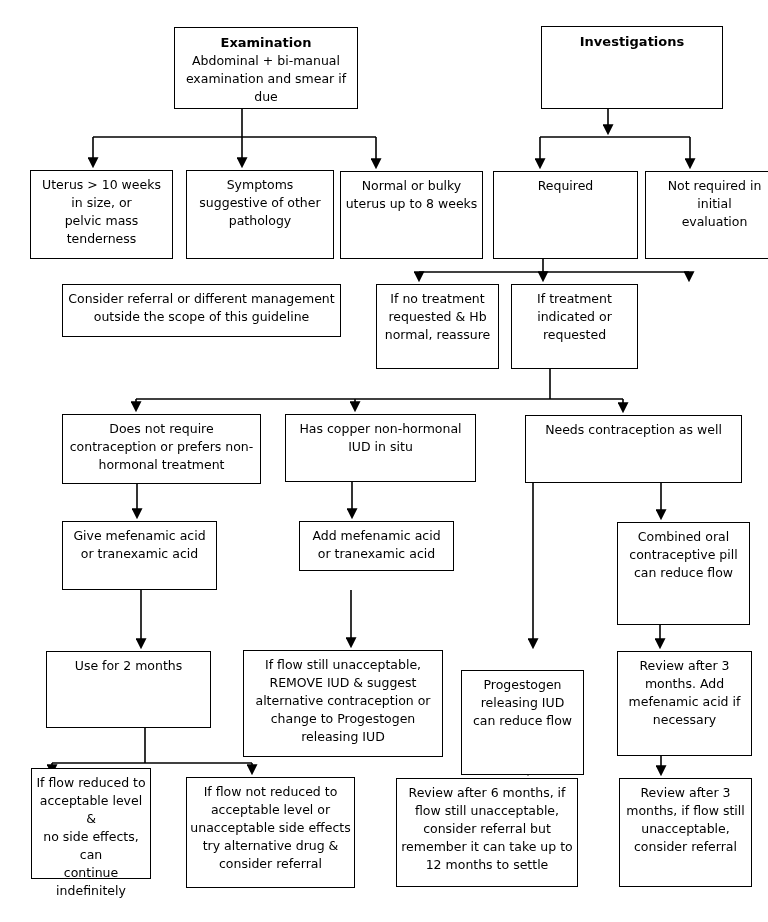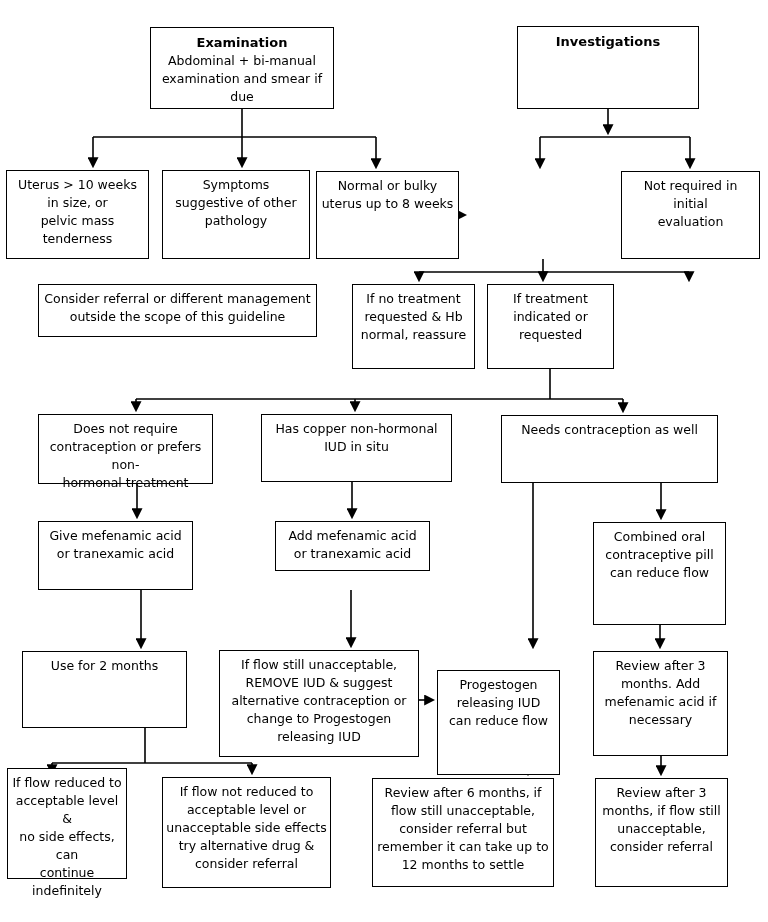--- a/index.html
+++ b/index.html
@@ -14,20 +14,21 @@
   #connectors{position:absolute;left:0;top:0;pointer-events:none;}
   .node{
     position:absolute;
     box-sizing:border-box;
     border:1.5px solid #000;
     background:#fff;
     text-align:center;
     padding:5px 3px 2px 3px;
     font-size:12.5px;
     line-height:18px;
+    margin-left:24px;
   }
   .node-title{font-weight:bold;font-size:13px;line-height:19px;}
   .node-text{white-space:pre-line;}
 </style>
 </head>
 <body>
 
 <div id="canvas">
 
   <svg id="connectors" width="768" height="922" viewBox="0 0 768 922">
@@ -105,20 +106,23 @@
     <div class="node-text">Symptoms
 suggestive of other
 pathology</div>
   </div>
 
   <div class="node" style="left:316px;top:171px;width:143px;height:88px">
     <div class="node-text">Normal or bulky
 uterus up to 8 weeks</div>
   </div>
 
+  <div class="node" style="left:469px;top:171px;width:145px;height:88px">
+    <div class="node-text">Required</div>
+  </div>
 
   <div class="node" style="left:621px;top:171px;width:139px;height:88px">
     <div class="node-text">Not required in initial
 evaluation</div>
   </div>
 
   <div class="node" style="left:38px;top:284px;width:279px;height:53px">
     <div class="node-text">Consider referral or different management
 outside the scope of this guideline</div>
   </div>
@@ -129,21 +133,21 @@
 normal, reassure</div>
   </div>
 
   <div class="node" style="left:487px;top:284px;width:127px;height:85px">
     <div class="node-text">If treatment
 indicated or
 requested</div>
   </div>
 
 
-  <div class="node" style="left:38px;top:414px;width:175px;height:70px">
+  <div class="node" style="left:38px;top:414px;width:199px;height:70px">
     <div class="node-text">Does not require
 contraception or prefers non-
 hormonal treatment</div>
   </div>
 
   <div class="node" style="left:501px;top:415px;width:217px;height:68px">
     <div class="node-text">Needs contraception as well</div>
   </div>
 
   <div class="node" style="left:261px;top:414px;width:191px;height:68px">

